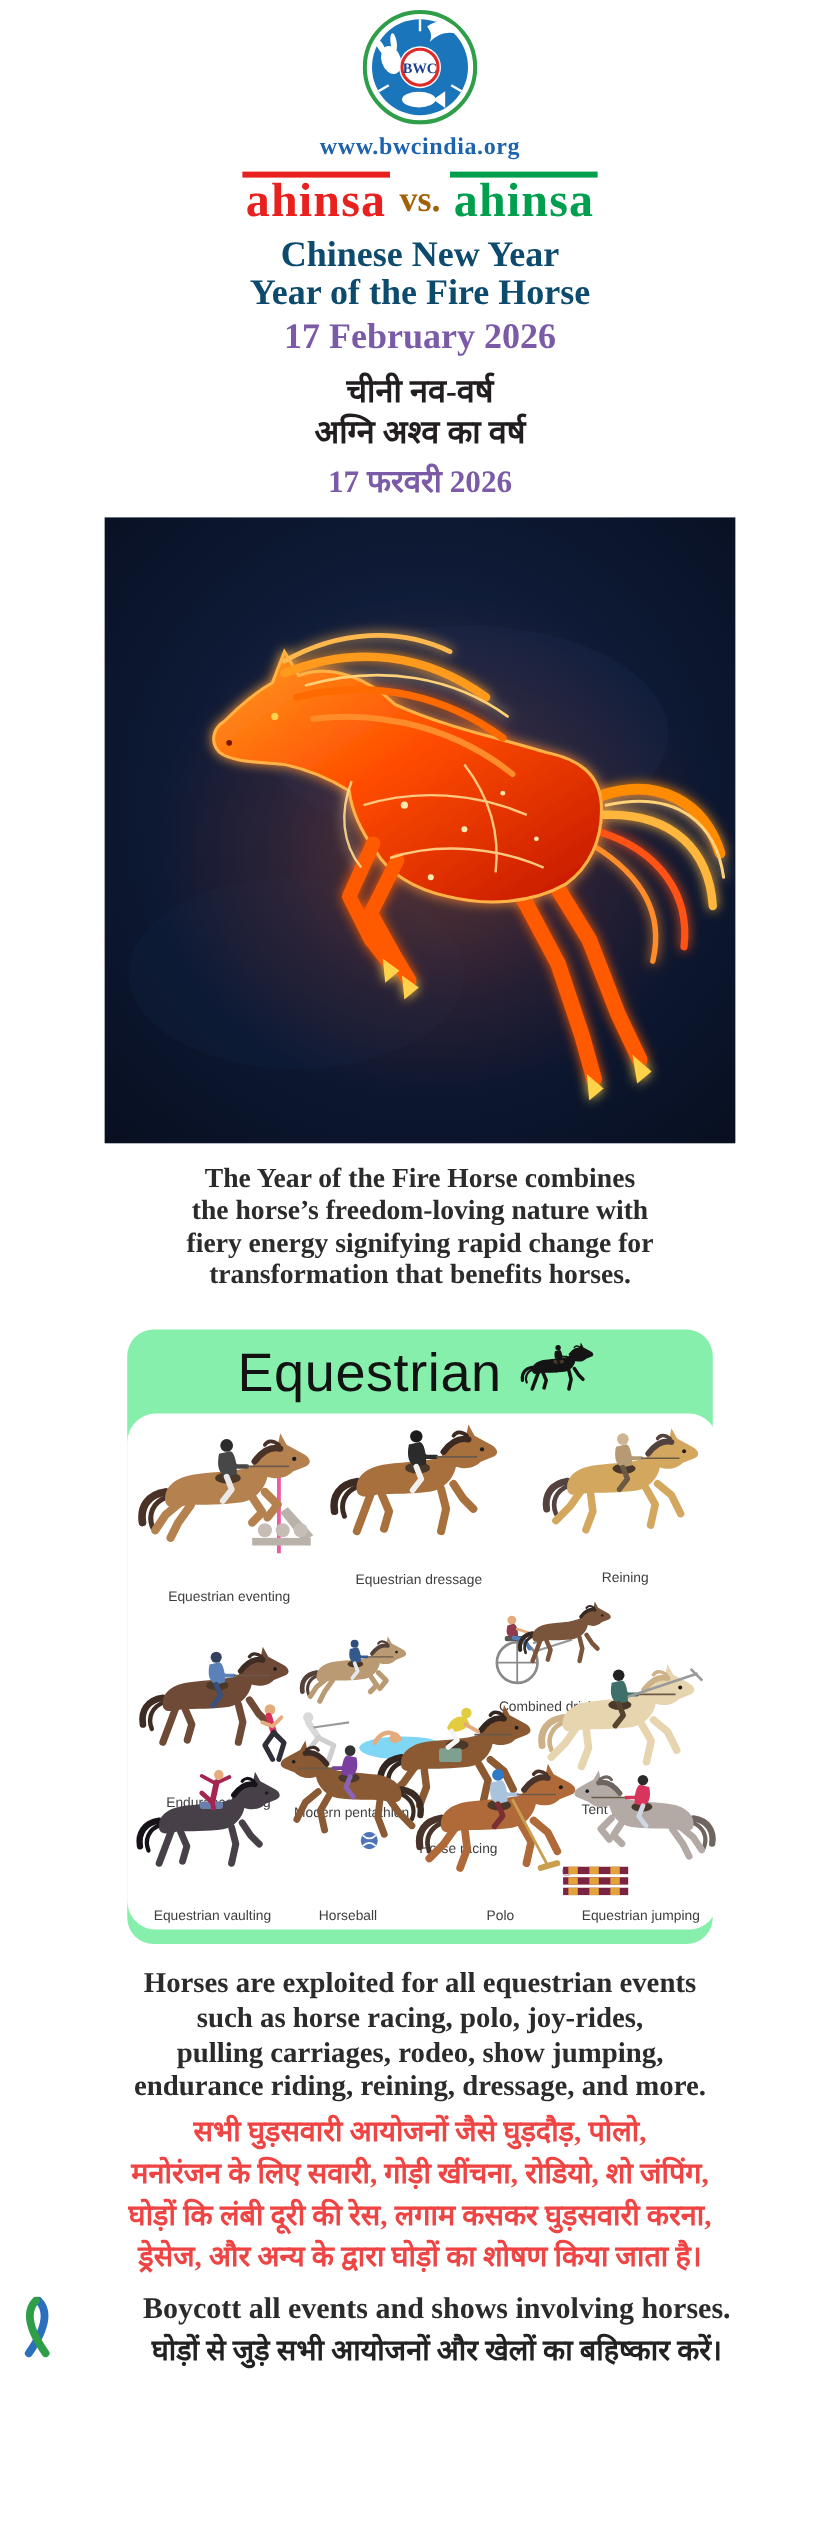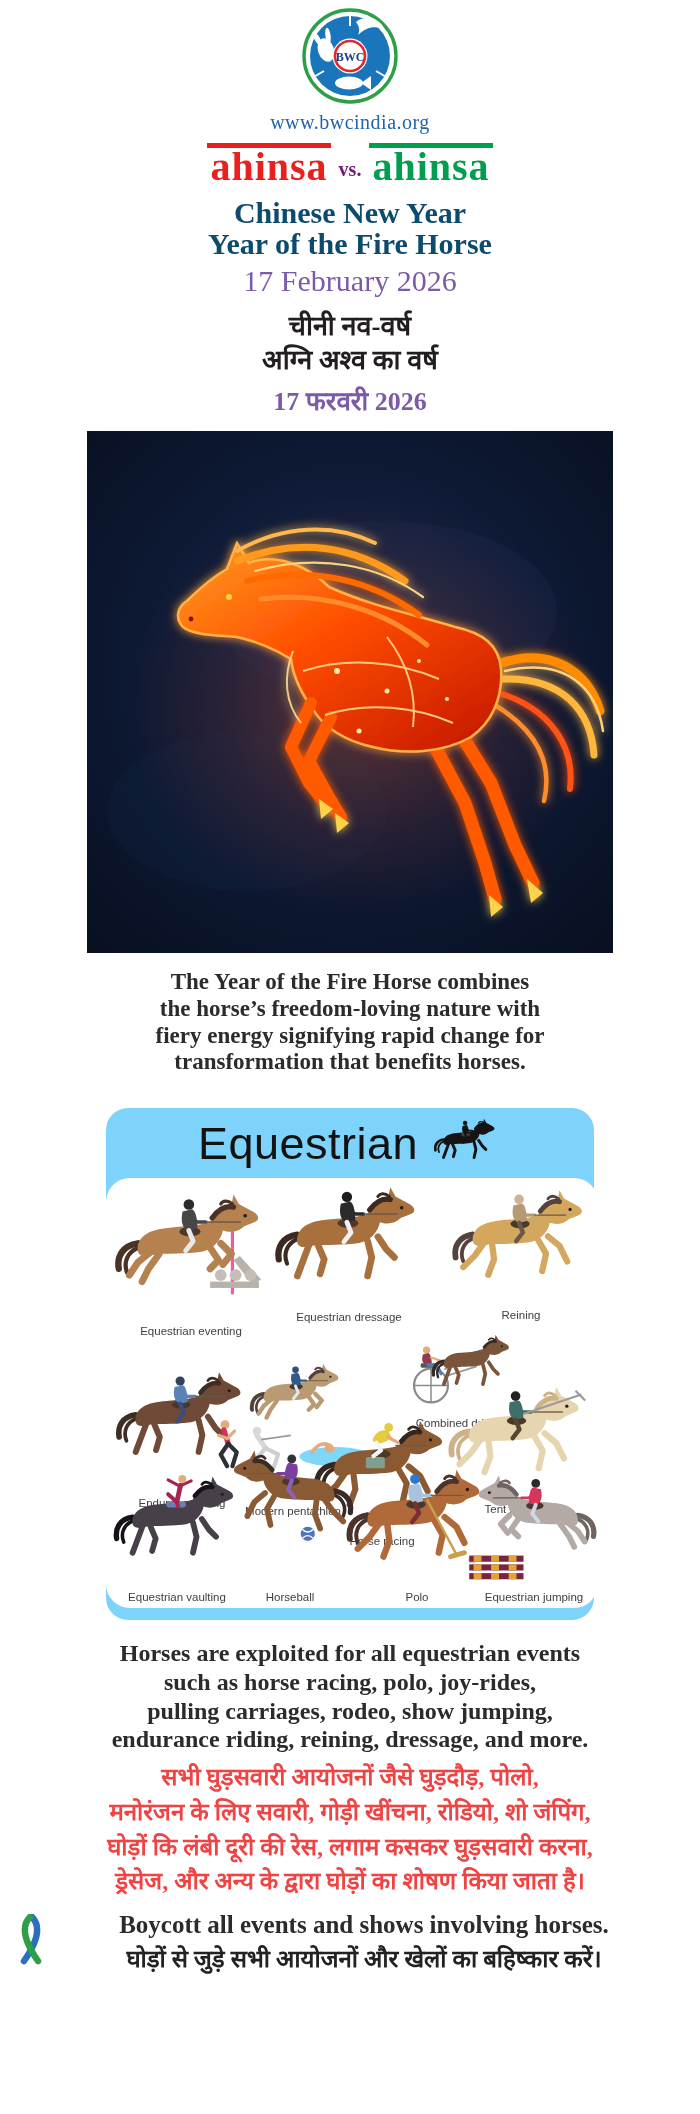--- a/index.html
+++ b/index.html
@@ -1,30 +1,30 @@
 <!DOCTYPE html>
 <html><head>
 <meta charset="utf-8">
 <style>
   html,body{margin:0;padding:0;background:#ffffff;}
   body{width:700px;height:2114px;overflow:hidden;font-family:"Liberation Serif",serif;color:#231f20;}
   .page{width:700px;text-align:center;position:relative;padding-top:8px;box-sizing:border-box;}
   .logo-svg{display:block;margin:0 auto;}
-  .url{margin-top:7px;font-size:20px;font-weight:normal;color:#1e63ae;letter-spacing:.5px;}
+  .url{margin-top:7px;font-size:20px;font-weight:bold;color:#1e63ae;letter-spacing:.5px;}
   .versus{margin-top:9px;font-weight:bold;}
   .versus .dn{display:inline-block;border-top:5px solid;line-height:.95;font-size:40px;padding:0 3px;letter-spacing:1px;}
-  .versus .vsword{font-size:20px;color:#701a75;font-weight:bold;padding:0 4px;vertical-align:4px;}
+  .versus .vsword{font-size:30px;color:#a16207;font-weight:bold;padding:0 4px;vertical-align:4px;}
   .t-en{margin-top:12px;font-size:30px;font-weight:bold;line-height:1.02;color:#0c4a6e;}
-  .date-en{margin-top:5px;font-size:30px;font-weight:normal;color:#7b5aa7;}
+  .date-en{margin-top:5px;font-size:30px;font-weight:bold;color:#7b5aa7;}
   .t-hi{margin-top:11px;font-size:27px;font-weight:bold;line-height:1.26;color:#221e20;}
   .date-hi{margin-top:5px;font-size:26px;font-weight:bold;color:#7b5aa7;}
   .hero{display:block;margin:13px auto 0;}
   .para-en{margin-top:16px;font-size:23px;font-weight:bold;line-height:1.16;color:#2b2b2b;}
   .para-hi{margin-top:7px;font-size:23px;font-weight:bold;line-height:1.5;color:#222;}
-  .infographic{width:488px;margin:32px auto 0;background:#7dd3fc;border-radius:22px;padding:10px 0 12px;box-sizing:border-box;}
+  .infographic{width:488px;margin:32px auto 0;background:#86efac;border-radius:22px;padding:10px 0 12px;box-sizing:border-box;}
   .ig-title-row{display:flex;align-items:center;justify-content:center;gap:12px;height:52px;}
   .ig-title{font-family:"Liberation Sans","DejaVu Sans",sans-serif;font-size:45px;color:#121212;letter-spacing:.5px;}
   .ig-panel{position:relative;width:492px;height:430px;background:#ffffff;border-radius:24px;margin:8px auto 0;}
   .ig-item{position:absolute;display:flex;flex-direction:column;justify-content:flex-end;}
   .ig-item svg{flex:0 0 auto;}
   .ig-caption{font-family:"Liberation Sans","DejaVu Sans",sans-serif;font-size:11.5px;color:#3f3f3f;white-space:nowrap;line-height:1.1;margin-top:2px;}
   .para2-en{margin-top:19px;font-size:24px;font-weight:bold;line-height:1.2;color:#2b2b2b;}
   .para2-hi{margin-top:6px;font-size:24px;font-weight:bold;line-height:1.45;color:#ef4444;}
   .footer{position:relative;width:672px;margin:12px auto 0;padding-left:28px;box-sizing:border-box;}
   .ribbon-wrap{position:absolute;left:2px;top:3px;}

